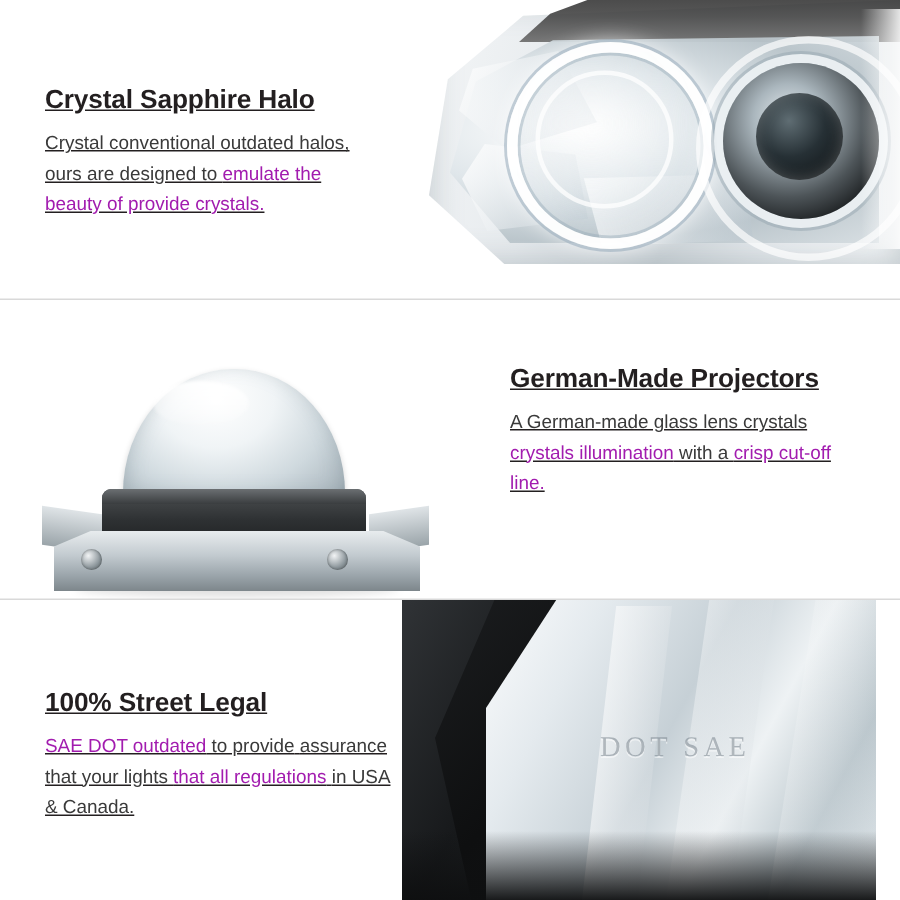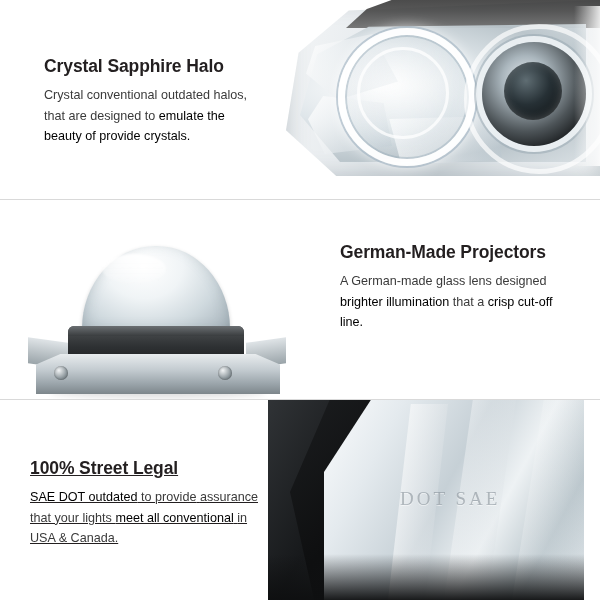--- a/index.html
+++ b/index.html
@@ -49,28 +49,29 @@
     color: #231f20;
     line-height: 1.15;
   }
   .text-block p {
     margin: 0;
     font-size: 12.6px;
     line-height: 1.62;
     color: #3a3a3a;
   }
   .hl {
-    color: #000000;
+    color: #a21caf;
   }
 
   
   #row1 .text-block {
-    left: 44px;
+    left: 30px;
     top: 56px;
     width: 220px;
+    text-decoration: underline;
   }
 
   .photo {
     position: absolute;
     overflow: hidden;
   }
 
   
   #headlight {
     left: 286px;
@@ -325,32 +326,32 @@
       <div class="facet f3"></div>
       <div class="halo-big"></div>
       <div class="proj-ring"></div>
       <div class="proj"></div>
       <div class="edge-strip"></div>
     </div>
 
     <div class="text-block">
       <h2>Crystal Sapphire Halo</h2>
       <p><span>Crystal conventional outdated halos,</span>
-        <span>that are designed to </span><span class="hl">emulate the</span>
+        <span>ours are designed to </span><span class="hl">emulate the</span>
         <span class="hl">beauty of provide crystals.</span></p>
     </div>
   </div>
 
   <div class="divider" style="top:199px;"></div>
 
   <div class="row" id="row2">
-    <div class="text-block" style="left:340px; top:42px; width:236px;">
+    <div class="text-block" style="left:340px; top:42px; width:236px;text-decoration:underline;">
       <h2>German-Made Projectors</h2>
-      <p><span>A German-made glass lens designed</span>
-        <span class="hl">brighter illumination</span><span> that a </span><span class="hl">crisp cut-off line.</span></p>
+      <p><span>A German-made glass lens crystals</span>
+        <span class="hl">crystals illumination</span><span> with a </span><span class="hl">crisp cut-off line.</span></p>
     </div>
 
     <div class="photo" id="projector" style="top:14px;">
       <div class="shadow"></div>
       <div class="lens"></div>
       <div class="lens-gloss"></div>
       <div class="tab-l"></div>
       <div class="tab-r"></div>
       <div class="barrel"></div>
       <div class="barrel-ring"></div>
@@ -369,19 +370,19 @@
       <div class="ridge r2"></div>
       <div class="ridge r3"></div>
       <div class="frame-left"></div>
       <div class="frame-bottom"></div>
       <div class="stamp">DOT SAE</div>
     </div>
 
     <div class="text-block" style="left:30px; top:58px; width:236px;text-decoration:underline;">
       <h2>100% Street Legal</h2>
       <p><span class="hl">SAE DOT outdated</span><span> to provide</span>
-        <span>assurance that your lights </span><span class="hl">meet all conventional</span>
+        <span>assurance that your lights </span><span class="hl">that all regulations</span>
         <span> in USA &amp; Canada.</span></p>
     </div>
 
   </div>
 
 </div>
 
 </body></html>

